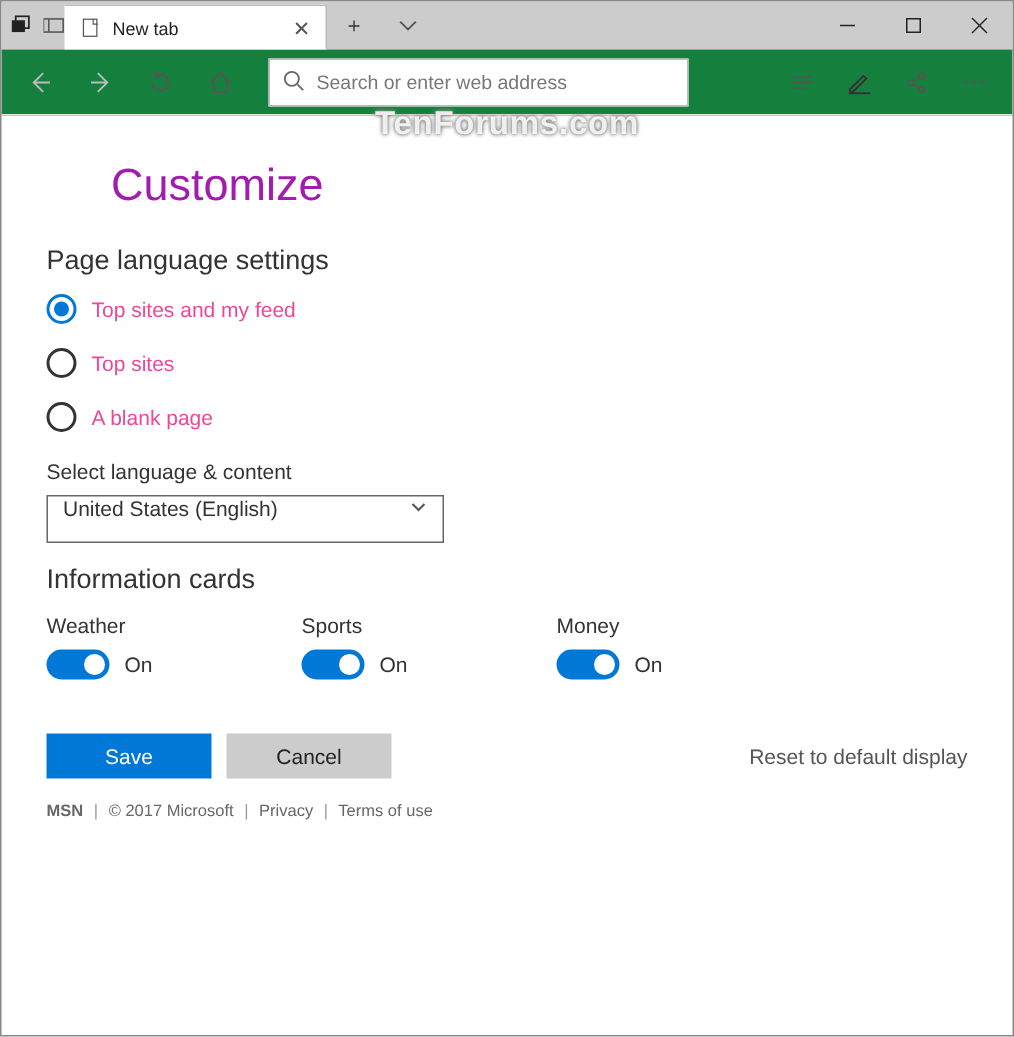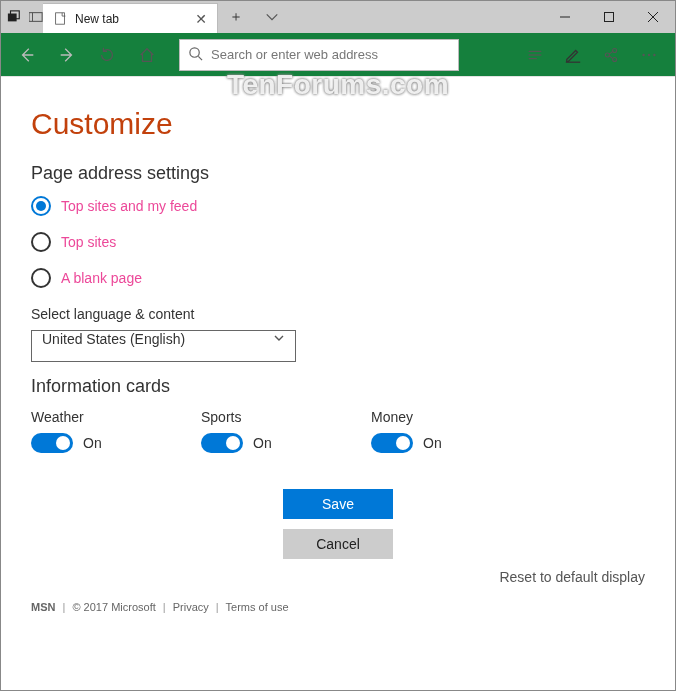--- a/index.html
+++ b/index.html
@@ -72,32 +72,32 @@
   }
   .searchbox input::placeholder { color: #777; }
   .tool-right { display: flex; align-items: center; margin-left: auto; gap: 2px; }
 
   
   .watermark {
     position: absolute;
     top: 68px;
     left: 50%;
     transform: translateX(-50%);
-    font-size: 28px;
+    font-size: 22px;
     font-weight: 600;
     color: rgba(255,255,255,0.85);
     text-shadow: 0 0 3px #888, 0 0 3px #888;
     letter-spacing: 0.5px;
     pointer-events: none;
     white-space: nowrap;
   }
 
   
   .content { padding: 30px 30px 10px 30px; }
-  h1 { font-weight: 300; font-size: 30px; color: #c2410c; margin-bottom: 22px; }
+  h1 { font-weight: 300; font-size: 30px; color: #a21caf; margin-bottom: 22px; margin-left: 43px; }
   h2 { font-weight: 400; font-size: 18px; color: #333; margin: 14px 0 12px; }
   .sub { font-size: 14px; color: #333; margin: 18px 0 8px; }
 
   .radio-row { display: flex; align-items: center; gap: 10px; margin: 10px 0 16px; cursor: pointer; }
   .radio {
     width: 20px; height: 20px; border: 2px solid #333; border-radius: 50%;
     display: inline-flex; align-items: center; justify-content: center;
   }
   .radio.checked { border-color: #0078d7; }
   .radio.checked::after {
@@ -118,21 +118,21 @@
   .toggle-row { display: flex; align-items: center; gap: 10px; }
   .toggle {
     width: 42px; height: 20px; border-radius: 10px; background: #0078d7; position: relative;
   }
   .toggle::after {
     content: ""; position: absolute; right: 3px; top: 3px; width: 14px; height: 14px;
     background: #fff; border-radius: 50%;
   }
   .toggle-text { font-size: 14px; }
 
-  .btn-row { display: flex; gap: 10px; align-items: center; margin-top: 36px; flex-direction: column; }
+  .btn-row { display: flex; gap: 10px; align-items: center; margin-top: 36px; }
   .btn {
     height: 30px; min-width: 110px; display: inline-flex; align-items: center; justify-content: center;
     font-size: 14px; cursor: pointer; border: none;
   }
   .btn.primary { background: #0078d7; color: #fff; }
   .btn.secondary { background: #ccc; color: #222; }
   .reset-link { margin-left: auto; font-size: 14px; color: #555; cursor: pointer; }
 
   .footer { margin-top: 16px; font-size: 11px; color: #666; }
   .footer .sep { margin: 0 4px; color: #999; }
@@ -256,21 +256,21 @@
         </svg>
     </div>
   </div>
 </div>
 
 <div class="watermark">TenForums.com</div>
 
 <div class="content">
   <h1>Customize</h1>
 
-  <h2>Page address settings</h2>
+  <h2>Page language settings</h2>
 
   <div class="radio-row">
     <span class="radio checked"></span>
     <span class="radio-label">Top sites and my feed</span>
   </div>
   <div class="radio-row">
     <span class="radio"></span>
     <span class="radio-label">Top sites</span>
   </div>
   <div class="radio-row">

